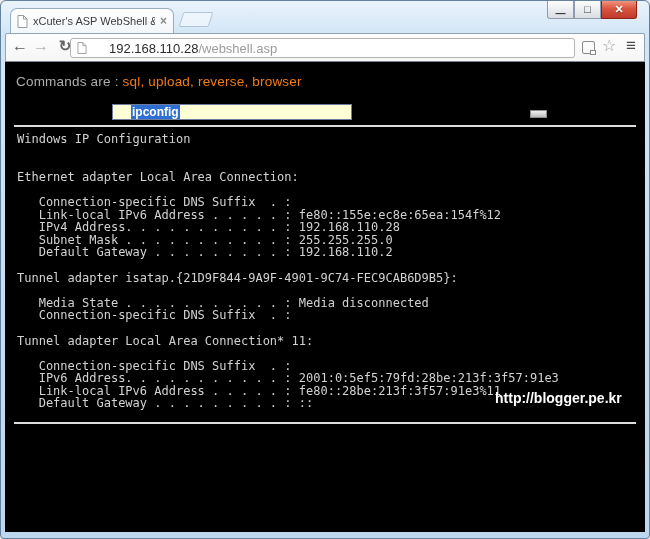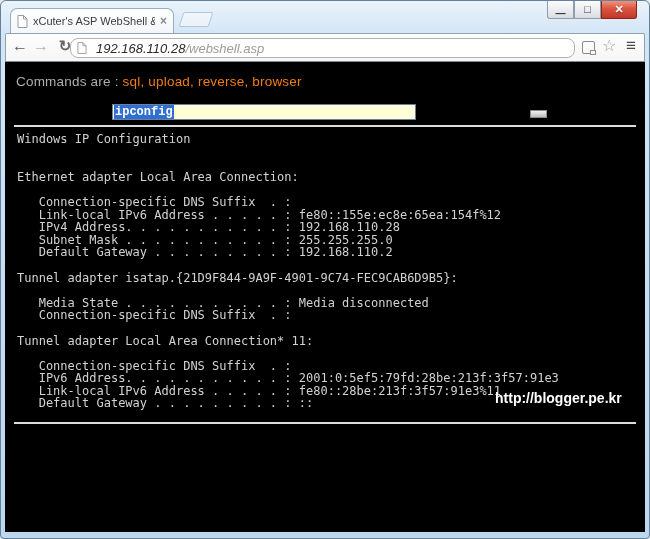--- a/index.html
+++ b/index.html
@@ -60,22 +60,22 @@
     border-radius:2px 2px 0 0;
   }
   .navicon {
     position:absolute; top:3px; font-size:16px; font-weight:bold; color:#5a5a5a;
     width:20px; text-align:center; cursor:pointer;
   }
   .navicon.fwd { color:#b5b5b5; }
   .navicon.reload { font-size:15px; color:#666; }
   .urlbar {
     position:absolute; left:64px; top:4px; width:505px; height:20px;
-    background:#fff; border:1px solid #b3b3b3; border-radius:8px;
-    display:flex; align-items:center; padding:0 6px; gap:9px;font-style:italic;
+    background:#fff; border:1px solid #b3b3b3; border-radius:3px;
+    display:flex; align-items:center; padding:0 6px; gap:22px;
   }
   .url-text { font-size:13px; color:#2b2b2b; white-space:nowrap; }
   .url-path { color:#9b9b9b; }
   .page-action {
     position:absolute; left:576px; top:7px; width:13px; height:13px;
     border:1px solid #8a8a8a; border-radius:2px;
   }
   .page-action i {
     position:absolute; right:-2px; bottom:-2px; width:6px; height:5px;
     background:#fff; border:1px solid #8a8a8a; display:block;
@@ -87,24 +87,24 @@
     position:relative; height:470px; background:#000; overflow:hidden;
   }
   .commands-line {
     position:absolute; left:11px; top:12px; font-size:13.5px; color:#aeaeae;
     letter-spacing:.2px;
     text-align:right;
   }
   .commands-line a { color:var(--link-color,#f07c14); text-decoration:none; cursor:pointer; }
   .commands-line .sep { color:var(--link-color,#f07c14); }
   .cmd-input {
-    position:absolute; left:107px; top:42px; width:304px; height:16px;
+    position:absolute; left:107px; top:42px; width:240px; height:16px;
     background:var(--input-bg,#ffffd6); border:1px solid #6f7da0;
-    font-family:Liberation Mono, monospace; font-size:12px;
-    display:flex; align-items:center; padding-left:1px; cursor:text;
+    font-family:Liberation Sans, sans-serif; font-size:12px;
+    display:flex; align-items:center; padding-left:18px; cursor:text;
   }
   .cmd-input .sel {
     background:var(--selection-bg,#2f6fd2); color:#fff; padding:1px 1px;
     font-weight:bold; line-height:12px;
   }
   .mini-btn {
     position:absolute; left:525px; top:48px; width:17px; height:8px;
     background:linear-gradient(180deg,#f2f2f2,#bdbdbd);
     border:1px solid #8d8d8d; cursor:pointer;
   }

